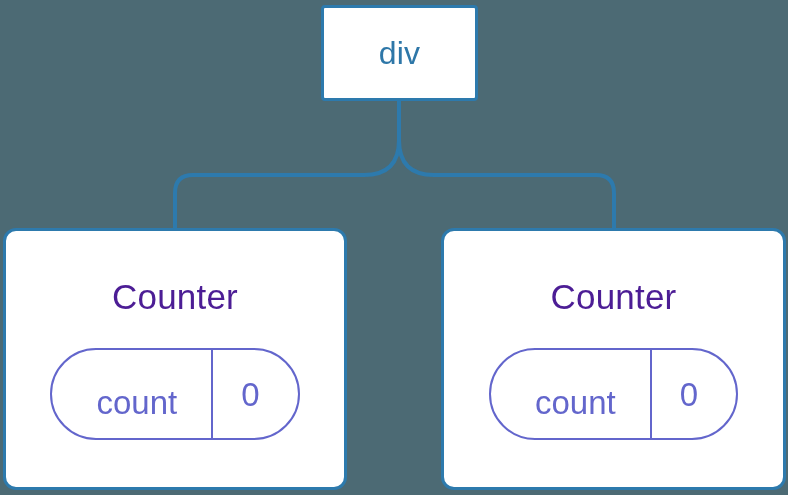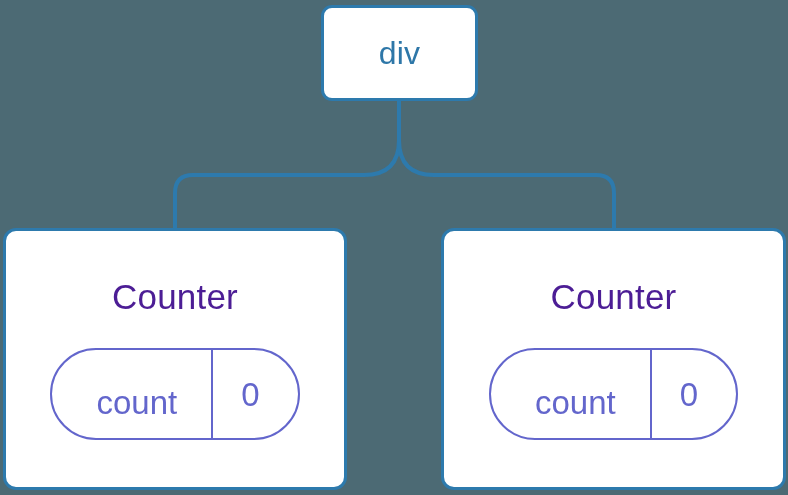--- a/index.html
+++ b/index.html
@@ -20,21 +20,21 @@
     left: 0;
     top: 0;
     width: 788px;
     height: 495px;
     pointer-events: none;
   }
   .node-card {
     position: absolute;
     background: #ffffff;
     border: 3px solid #2d7aad;
-    border-radius: 11px;
+    border-radius: 4px;
     box-sizing: border-box;
     display: flex;
     flex-direction: column;
     align-items: center;
   }
   .node-root {
     left: 321px;
     top: 5px;
     width: 157px;
     height: 96px;

